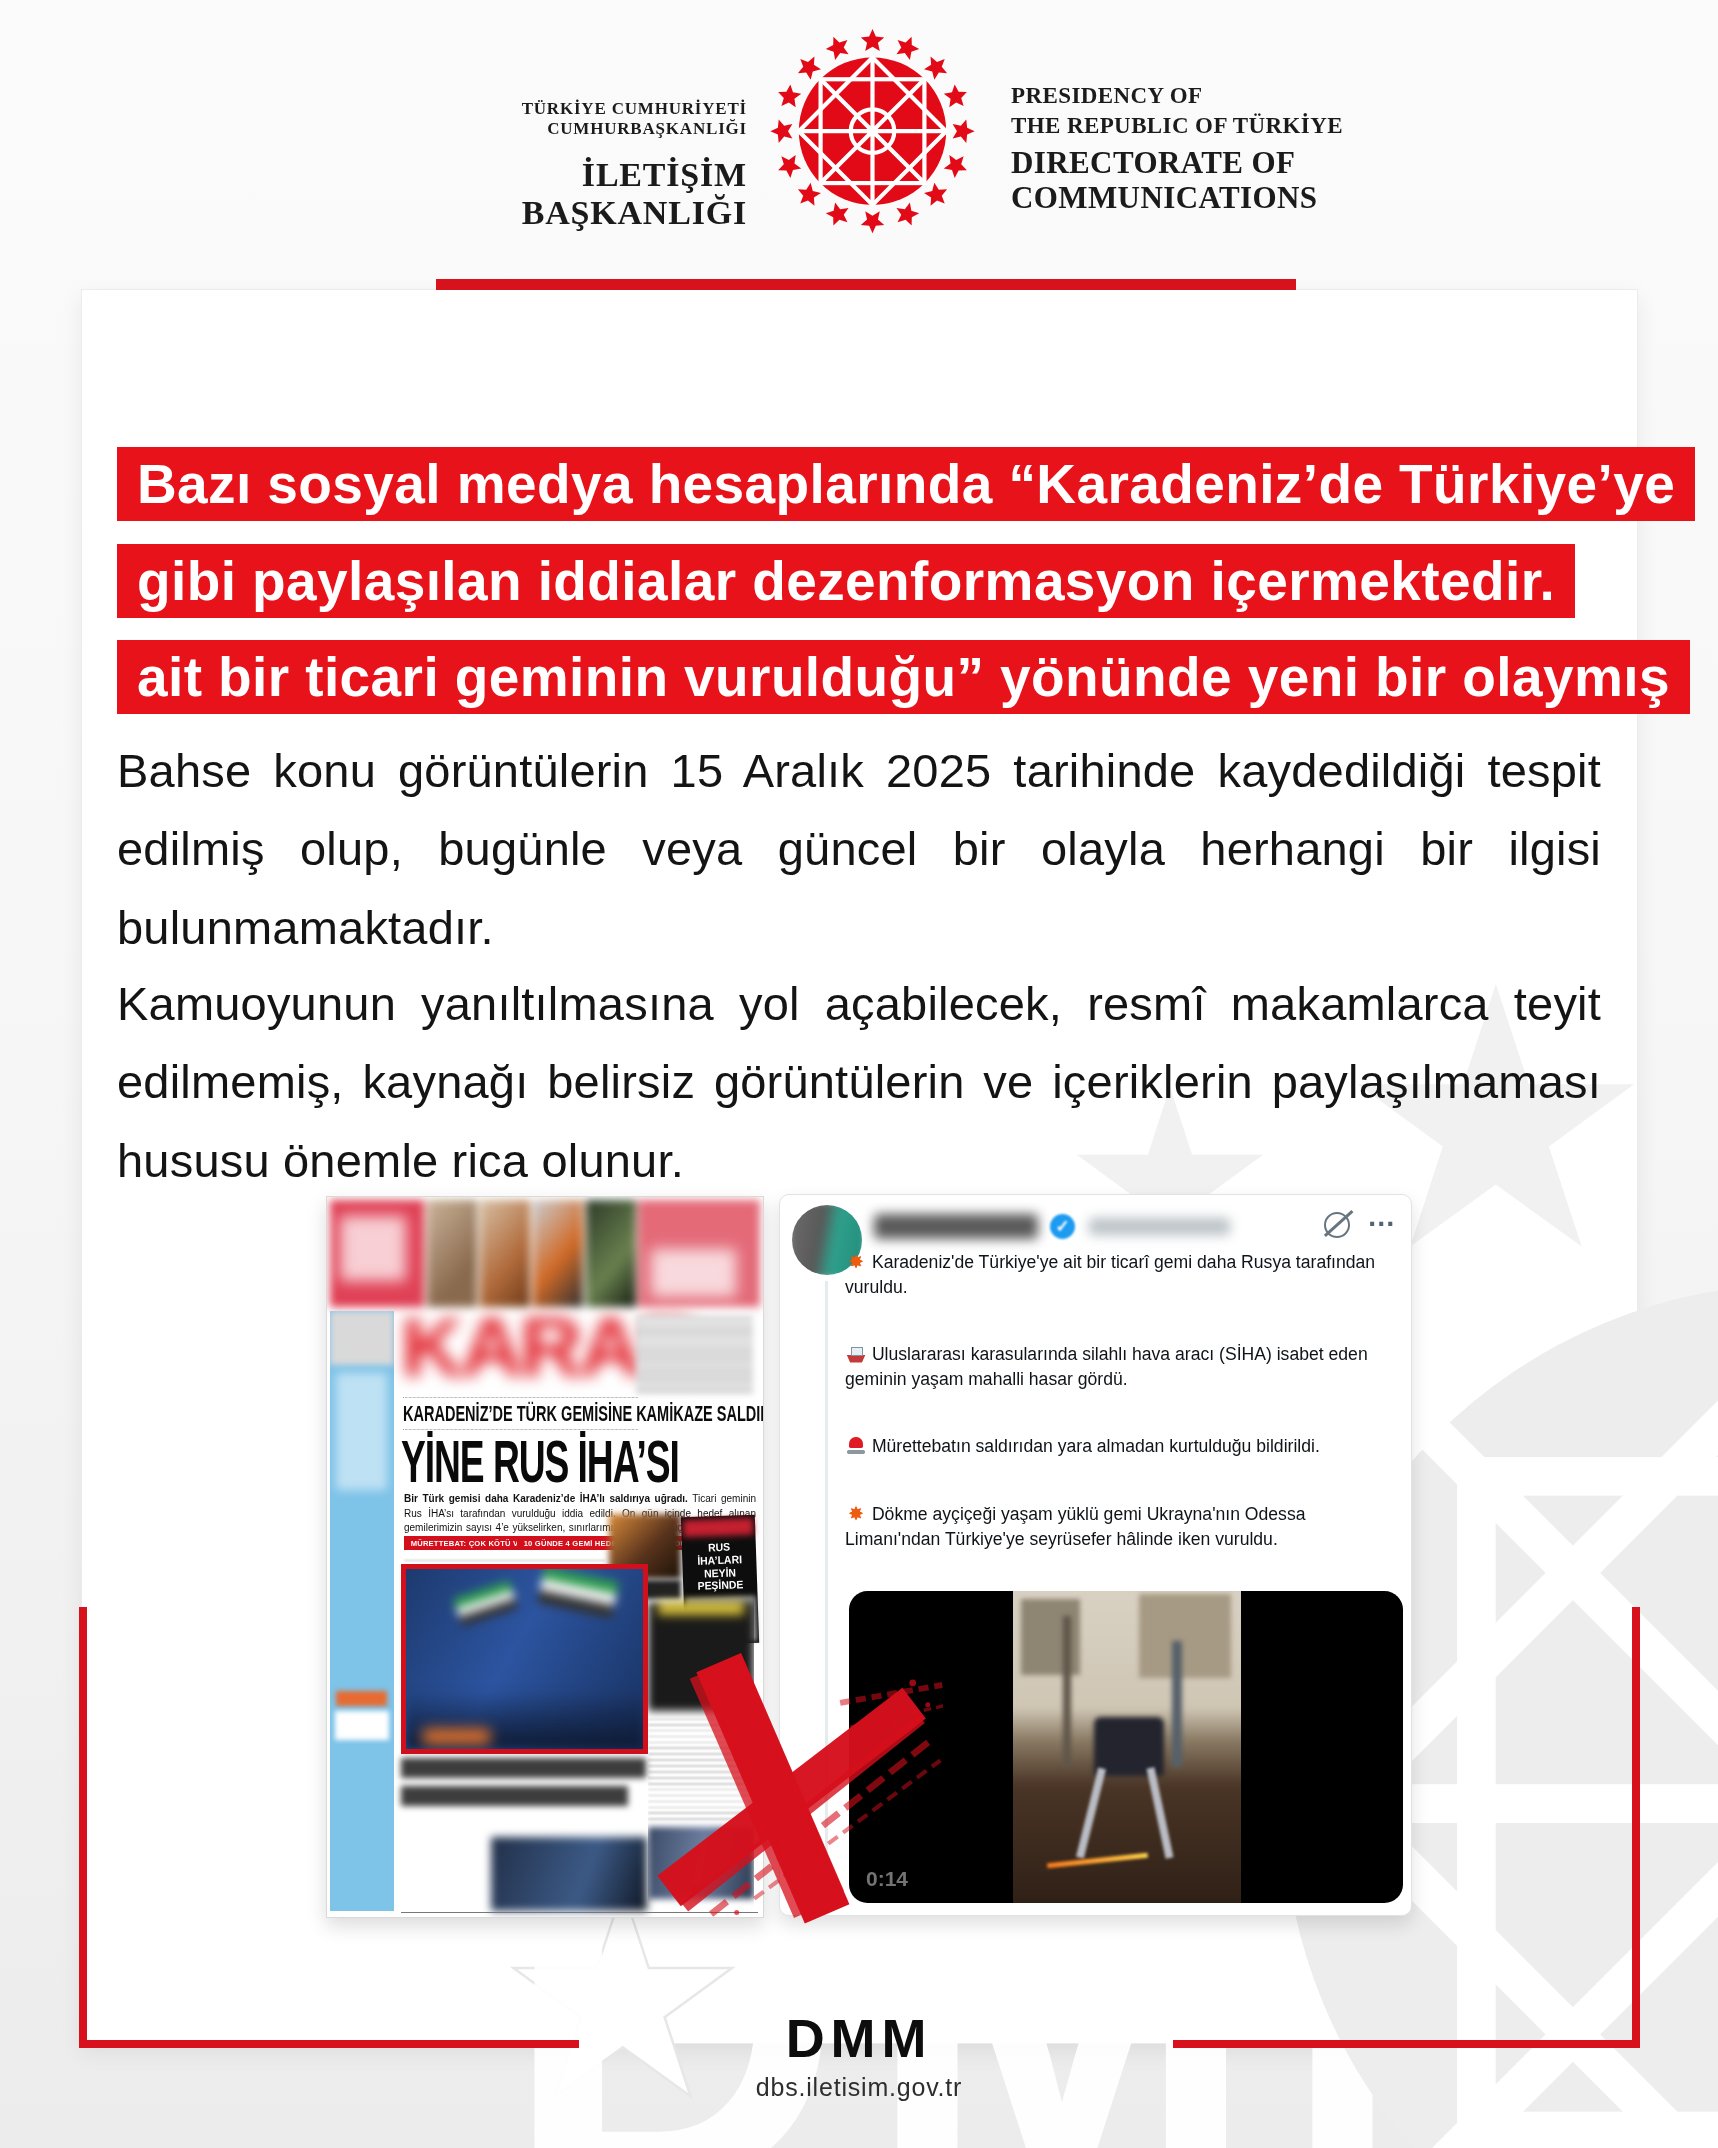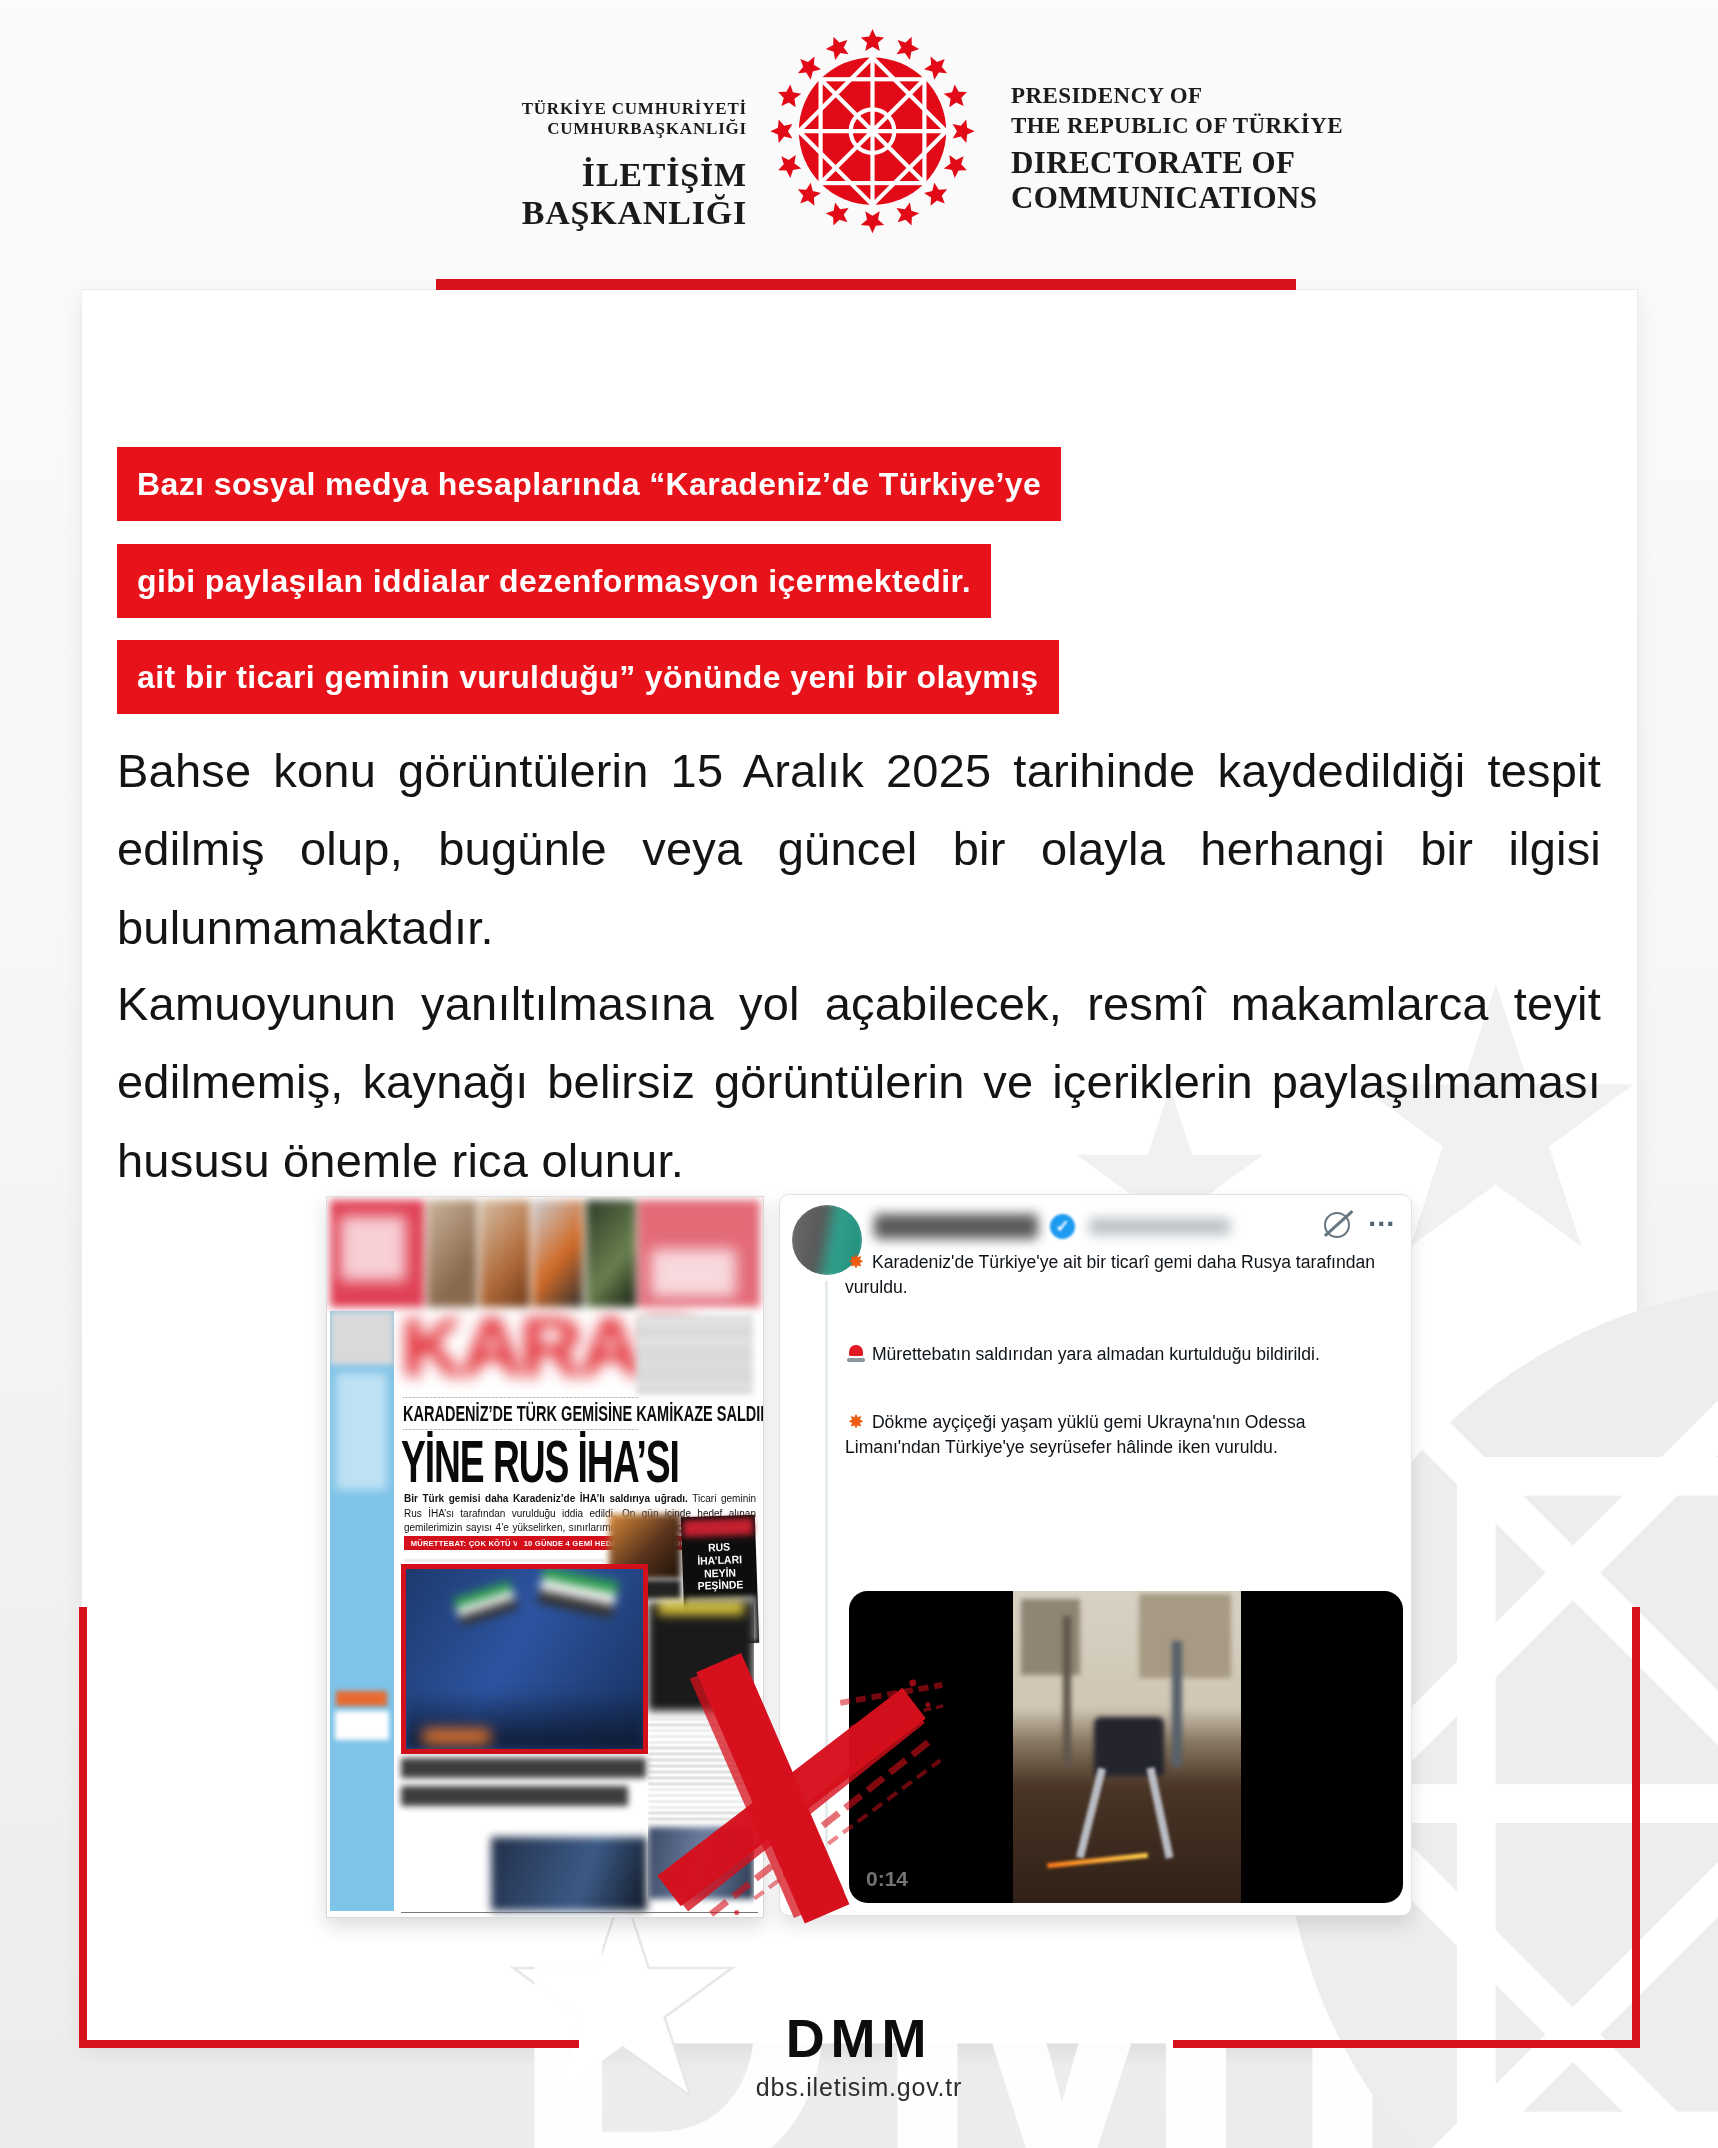--- a/index.html
+++ b/index.html
@@ -21,21 +21,21 @@
   .hdr-right .e1{font-size:23px;font-weight:700;letter-spacing:0.4px;line-height:1.3;}
   .hdr-right .e2{font-size:31px;font-weight:700;letter-spacing:0.4px;line-height:1.12;margin-top:5px;}
   .emblem{position:absolute;left:770px;top:23.5px;width:205px;height:211px;}
   
   .card{position:absolute;left:81px;top:289px;width:1557px;height:1755px;background:#ffffff;
         border:1.7px solid #ececec;box-sizing:border-box;z-index:4;box-shadow:0 8.4px 22px rgba(0,0,0,.07);}
   .topbar{position:absolute;left:436px;top:279px;width:860px;height:11px;background:#d8121c;z-index:22;}
   .frame{position:absolute;background:#d8121c;z-index:40;}
   
   .bars{position:absolute;left:117px;top:447px;z-index:10;}
-  .bar{display:table;background:#e8121a;color:#fff;font-size:32px;font-weight:700;
+  .bar{display:table;background:#e8121a;color:#fff;font-size:55px;font-weight:700;
        height:74px;line-height:74px;padding:0 20px;margin-bottom:22.7px;letter-spacing:0.4px;white-space:nowrap;}
   .para{position:absolute;left:117px;width:1484px;font-size:47px;line-height:1.67;color:#141414;
         text-align:justify;z-index:10;letter-spacing:0.2px;}
   
   .np{position:absolute;left:326px;top:1196px;width:436px;height:720px;background:#fff;
       border:0.8px solid #d9d9d9;box-shadow:0 8.4px 18.5px rgba(0,0,0,.14);z-index:12;overflow:hidden;}
   .np .blur{filter:blur(4.2px);}
   .np-band{position:absolute;left:3.4px;top:3.4px;width:430px;height:107px;display:flex;}
   .np-redbox{background:#e04055;position:relative;overflow:hidden;}
   .np-redbox .t{position:absolute;left:10%;top:15%;width:70%;height:60%;background:rgba(255,255,255,.75);filter:blur(5.9px);}
@@ -281,20 +281,21 @@
         <div class="in"></div>
       </div>
     <div class="tw-thread"></div>
     <div class="tw-nameblur"></div>
     <div class="tw-badge">✓</div>
     <div class="tw-handleblur"></div>
     <div class="tw-grok"></div>
     <div class="tw-more">…</div>
     <div class="tw-body">
       <p><span class="emoji e-burst">✸</span> <span>Karadeniz'de Türkiye'ye ait bir ticarî gemi daha Rusya tarafından vuruldu.</span></p>
+      <p><span class="emoji"><span class="e-ship"></span></span> <span>Uluslararası karasularında silahlı hava aracı (SİHA) isabet eden geminin yaşam mahalli hasar gördü.</span></p>
       <p><span class="emoji"><span class="e-siren"></span></span> <span>Mürettebatın saldırıdan yara almadan kurtulduğu bildirildi.</span></p>
       <p><span class="emoji e-burst">✸</span> <span>Dökme ayçiçeği yaşam yüklü gemi Ukrayna'nın Odessa Limanı'ndan Türkiye'ye seyrüsefer hâlinde iken vuruldu.</span></p>
     </div>
     <div class="tw-video">
       <div class="tw-strip">
         <div class="scene"></div>
         <div class="win" style="left:8.4px;top:8.4px;width:59px;height:76px;"></div>
         <div class="win" style="left:126px;top:3.4px;width:92px;height:84px;background:#a79a84;"></div>
         <div class="win" style="left:50px;top:25px;width:8.4px;height:151px;background:#5f564a;"></div>
         <div class="win" style="left:159px;top:50px;width:10px;height:126px;background:#56606a;"></div>

